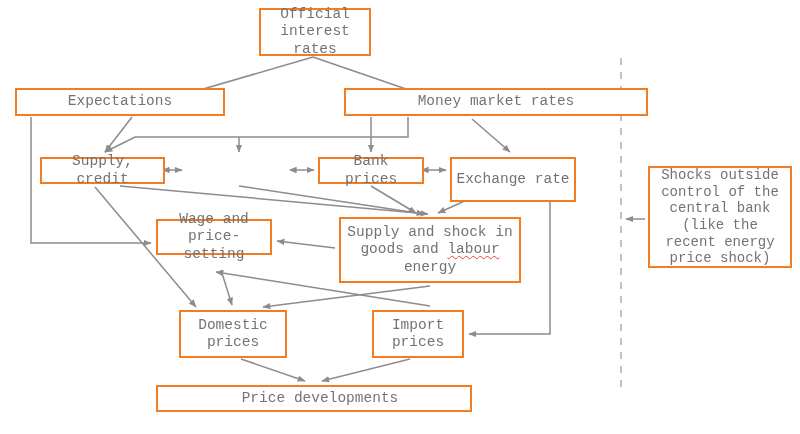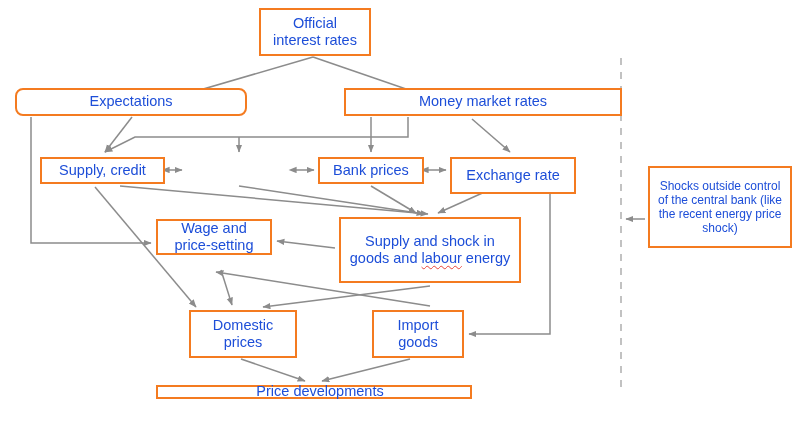--- a/index.html
+++ b/index.html
@@ -22,57 +22,58 @@
     left: 0;
     top: 0;
     width: 800px;
     height: 434px;
   }
   .node {
     position: absolute;
     box-sizing: border-box;
     border: 2px solid #F47B20;
     background: #ffffff;
-    color: #1d4ed8;
+    color: #737373;
     display: flex;
     align-items: center;
     justify-content: flex-start;
     text-align: center;
     line-height: 1.18;
     font-size: 14.5px;
     padding: 2px 4px;
     z-index: 5;
+    font-family: Liberation Mono, monospace;
   }
   .node span.txt {
     display: block;
     width: 100%;
   }
   .misspelled {
     text-decoration: underline;
     text-decoration-style: wavy;
     text-decoration-color: #e8443a;
     text-decoration-thickness: 1px;
     text-underline-offset: 2px;
     margin-top: 16px;
   }
   
   #n-official      { left: 259px; top: 8px;   width: 112px; height: 48px; }
-  #n-expectations  { left: 15px;  top: 88px;  width: 232px; height: 28px; border-radius: 8px; }
-  #n-moneymarket   { left: 344px; top: 88px;  width: 278px; height: 28px; }
+  #n-expectations  { left: 15px;  top: 88px;  width: 210px; height: 28px; }
+  #n-moneymarket   { left: 344px; top: 88px;  width: 304px; height: 28px; }
   #n-moneycredit   { left: 40px;  top: 157px; width: 125px; height: 27px; }
   #n-assetprices   { left: 186px; top: 157px; width: 106px; height: 27px; }
   #n-bankrates     { left: 318px; top: 157px; width: 106px; height: 27px; }
-  #n-exchangerate  { left: 450px; top: 157px; width: 126px; height: 37px; }
+  #n-exchangerate  { left: 450px; top: 157px; width: 126px; height: 45px; }
   #n-wage          { left: 156px; top: 219px; width: 116px; height: 36px; }
   #n-supply        { left: 339px; top: 217px; width: 182px; height: 66px; }
-  #n-domestic      { left: 189px; top: 310px; width: 108px; height: 48px; }
+  #n-domestic      { left: 179px; top: 310px; width: 108px; height: 48px; }
   #n-import        { left: 372px; top: 310px; width: 92px;  height: 48px; }
-  #n-pricedev      { left: 156px; top: 385px; width: 316px; height: 14px; padding-left: 16px; }
-  #n-shocks        { left: 648px; top: 166px; width: 144px; height: 82px;
-                     font-size: 12px; }
+  #n-pricedev      { left: 156px; top: 385px; width: 316px; height: 27px; padding-left: 16px; }
+  #n-shocks        { left: 648px; top: 166px; width: 144px; height: 102px;
+                     font-size: 14px; }
 </style>
 </head>
 <body>
 
 <div id="canvas">
 
   <svg id="arrow-layer" viewBox="0 0 800 434" xmlns="http://www.w3.org/2000/svg">
     <defs>
       <marker id="ah" markerWidth="9" markerHeight="9" refX="7.4" refY="3.2" orient="auto" markerUnits="userSpaceOnUse">
         <path d="M0,0 L8,3.2 L0,6.4 z" fill="#8c8c8c"></path>
@@ -161,21 +162,21 @@
     <span class="txt"><span>Supply and shock in goods and </span><span class="misspelled">labour</span><span> energy</span></span>
   </div>
 
   <div class="node" id="n-domestic">
     <span class="txt" style="white-space:pre-line">Domestic
 prices</span>
   </div>
 
   <div class="node" id="n-import">
     <span class="txt" style="white-space:pre-line">Import
-goods</span>
+prices</span>
   </div>
 
   <div class="node" id="n-pricedev">
     <span class="txt">Price developments</span>
   </div>
 
   <div class="node" id="n-shocks">
     <span class="txt">Shocks outside control of the central bank (like the recent energy price shock)</span>
   </div>
 

